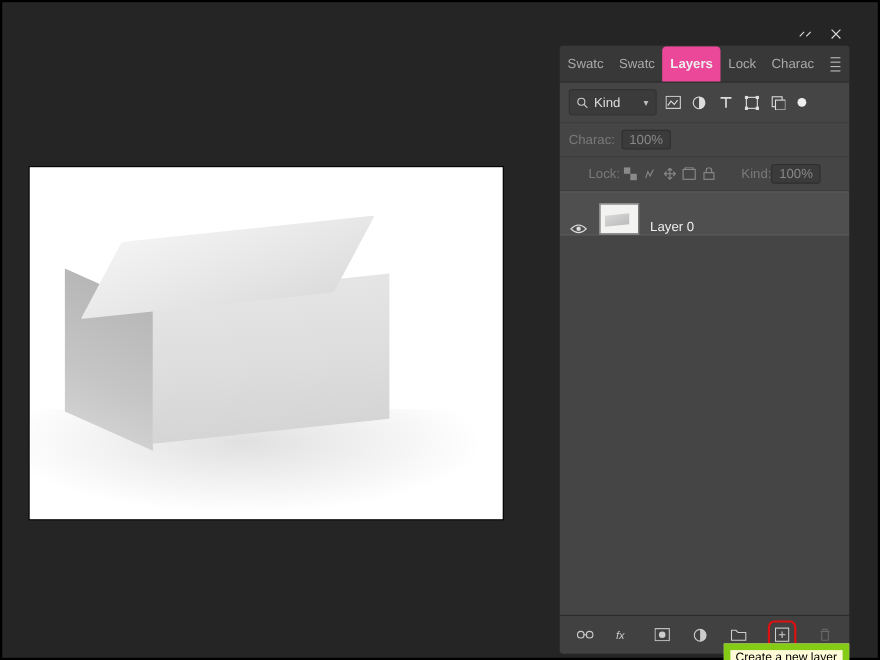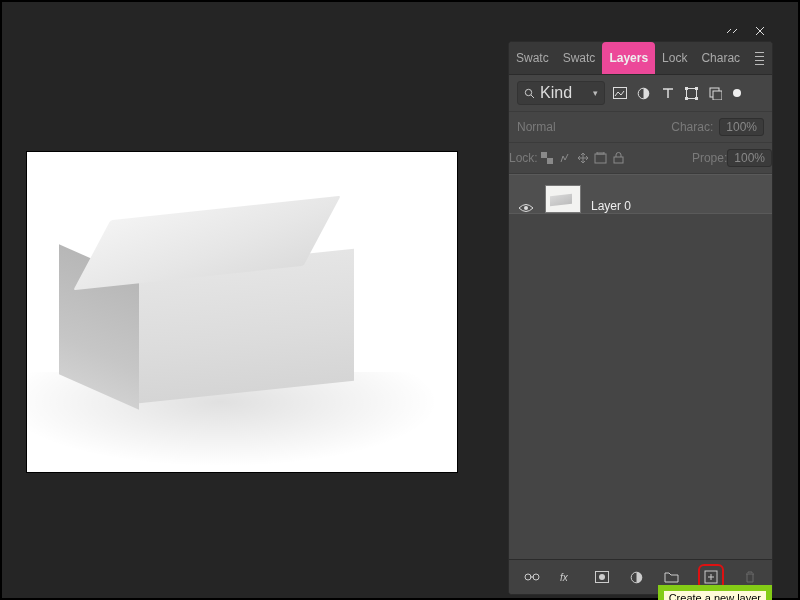--- a/index.html
+++ b/index.html
@@ -19,31 +19,31 @@
   .tabs{display:flex;align-items:center;height:32px;background:#383838;border-bottom:1px solid #2b2b2b}
   .tab{padding:0 7px;line-height:32px;color:#aaa;font-size:12px;cursor:pointer}
   .tab.active{background:#ec4899;color:#eee;border-top-left-radius:4px;border-top-right-radius:4px;font-weight:600}
   .tabs-spacer{flex:1}
   .menu-icon{width:16px;padding:0 8px;display:flex;flex-direction:column;gap:3px}
   .menu-icon span{height:1px;background:#bbb}
   
   .filter{display:flex;align-items:center;height:36px;padding:0 8px;border-bottom:1px solid #3b3b3b;gap:6px}
   .kind{display:flex;align-items:center;gap:5px;background:#3b3b3b;border:1px solid #333;border-radius:3px;height:22px;padding:0 6px}
   .kind svg{display:block}
-  .kind-label{color:#ddd;font-size:16px}
+  .kind-label{color:#ddd;font-size:12px}
   .kind-caret{margin-left:16px;color:#bbb;font-size:9px}
   .ficon{width:18px;height:18px;display:flex;align-items:center;justify-content:center;color:#ddd}
   .ficon svg{display:block}
   .dot{width:8px;height:8px;border-radius:50%;background:#eee;margin-left:2px}
   
   .blend{display:flex;align-items:center;height:30px;padding:0 8px;border-bottom:1px solid #3b3b3b;color:#7a7a7a;gap:6px}
   .blend-mode{flex:1}
   .opacity-val{background:#3b3b3b;border:1px solid #2f2f2f;border-radius:3px;padding:1px 6px;color:#888}
   
-  .lockrow{display:flex;align-items:center;height:30px;padding:0 0;border-bottom:1px solid #3b3b3b;color:#7a7a7a;gap:0}
+  .lockrow{display:flex;align-items:center;height:30px;padding:0 26px;border-bottom:1px solid #3b3b3b;color:#7a7a7a;gap:0}
   .lockrow .ficon{color:#8a8a8a}
   .lock-spacer{flex:1}
   .fill-val{background:#3b3b3b;border:1px solid #2f2f2f;border-radius:3px;padding:1px 6px;color:#888}
   
   .layerlist{height:385px;background:#454545}
   .layer{display:flex;align-items:flex-end;height:38px;padding:0 8px;border:1px solid #5a5a5a;border-left:none;border-right:none;background:#4f4f4f}
   .eye{width:18px;display:flex;justify-content:center;color:#ddd}
   .thumb{width:34px;height:26px;margin:0 10px;border:1px solid #777;background:#f3f3f1;position:relative;overflow:hidden}
   .thumb-box{position:absolute;left:4px;top:9px;width:22px;height:10px;background:linear-gradient(160deg,#d8d8d8,#bcbcbc);transform:skewY(-6deg)}
   .layer-name{color:#eee}
@@ -135,21 +135,20 @@
         <span class="ficon">
             <svg width="13" height="13" viewBox="0 0 13 13">
               <rect x="1" y="1" width="9" height="9" stroke="currentColor" fill="none"></rect>
               <rect x="4" y="4" width="9" height="9" fill="#454545" stroke="currentColor"></rect>
             </svg>
           </span>
         <div class="dot"></div>
       </div>
 
       <div class="blend">
-        <span class="blend-mode">Normal</span>
         <span>Charac:</span>
         <span class="opacity-val">100%</span>
       </div>
 
       <div class="lockrow">
         <span>Lock:</span>
         <span class="ficon">
             <svg width="12" height="12" viewBox="0 0 12 12">
               <rect x="0" y="0" width="6" height="6" fill="currentColor"></rect>
               <rect x="6" y="6" width="6" height="6" fill="currentColor"></rect>
@@ -171,21 +170,21 @@
               <rect x="3" y="0" width="7" height="2" stroke="currentColor" fill="none"></rect>
             </svg>
           </span>
         <span class="ficon">
             <svg width="11" height="12" viewBox="0 0 11 12">
               <rect x="1" y="5" width="9" height="6" stroke="currentColor" fill="none"></rect>
               <path d="M3 5 V3 A2.5 2.5 0 0 1 8 3 V5" stroke="currentColor" fill="none"></path>
             </svg>
           </span>
         <span class="lock-spacer"></span>
-        <span>Prope:</span>
+        <span>Kind:</span>
         <span class="fill-val">100%</span>
       </div>
 
       <div class="layerlist">
         <div class="layer">
           <span class="eye">
               <svg width="16" height="10" viewBox="0 0 16 10">
                 <path d="M1 5 Q8 -2 15 5 Q8 12 1 5 Z" stroke="currentColor" fill="none"></path>
                 <circle cx="8" cy="5" r="2" fill="currentColor"></circle>
               </svg>

